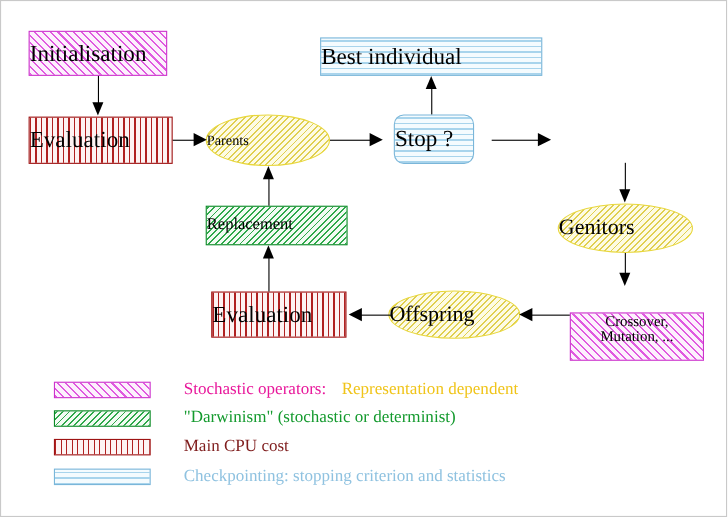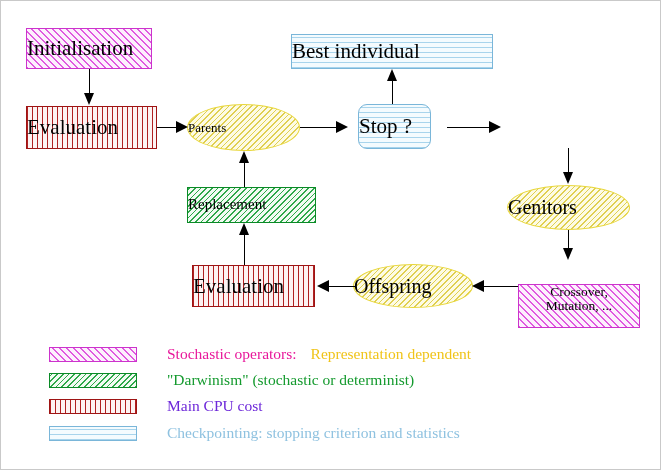--- a/index.html
+++ b/index.html
@@ -168,21 +168,21 @@
       <span class="leg-sub" style="color:#f0c419;">Representation dependent</span>
     </div>
 
     <div class="leg-row" style="top:32px;">
       <div class="leg-sw hatch-green"></div>
       <span class="leg-txt" style="color:#149a2e;">"Darwinism" (stochastic or determinist)</span>
     </div>
 
     <div class="leg-row" style="top:58px;">
       <div class="leg-sw hatch-red"></div>
-      <span class="leg-txt" style="color:#6d28d9;">Main CPU cost</span>
+      <span class="leg-txt" style="color:#7f1d1d;">Main CPU cost</span>
     </div>
 
     <div class="leg-row" style="top:85px;">
       <div class="leg-sw hatch-blue"></div>
       <span class="leg-txt" style="color:#8fc2e0;">Checkpointing: stopping criterion and statistics</span>
     </div>
 
   </div>
 </div>
 

